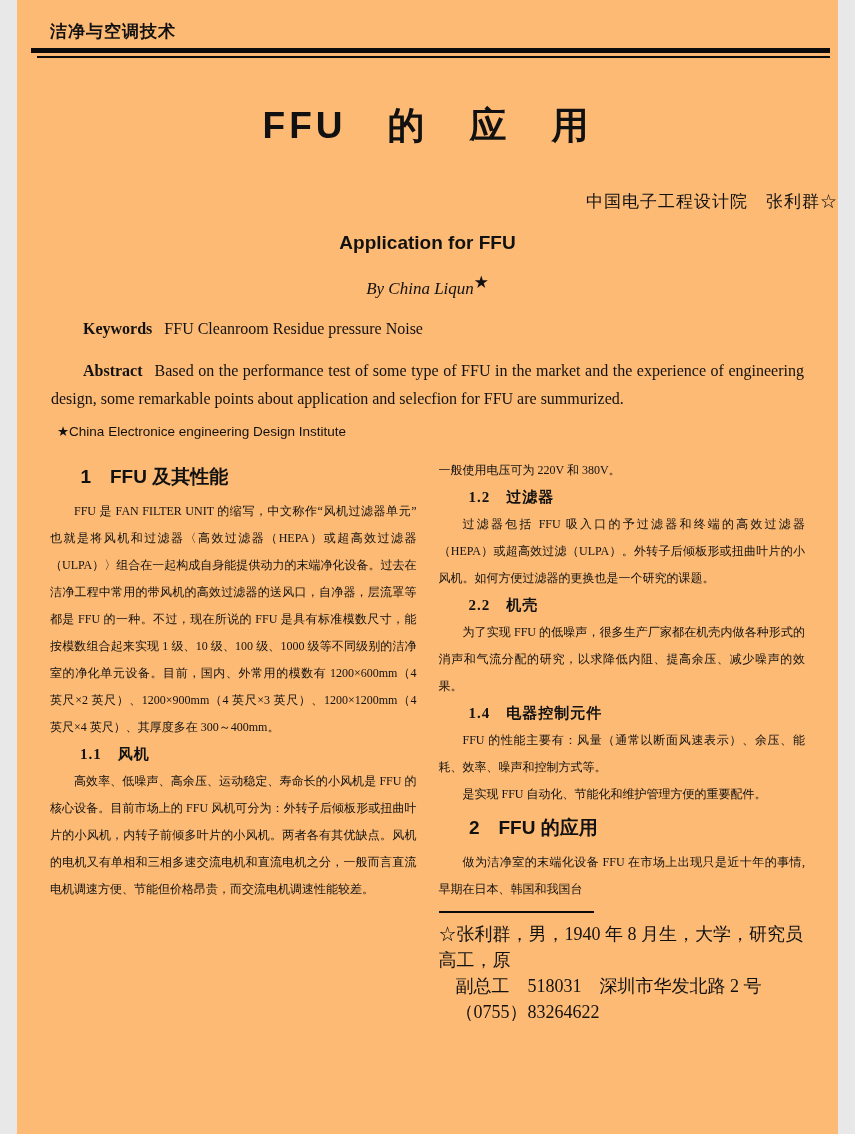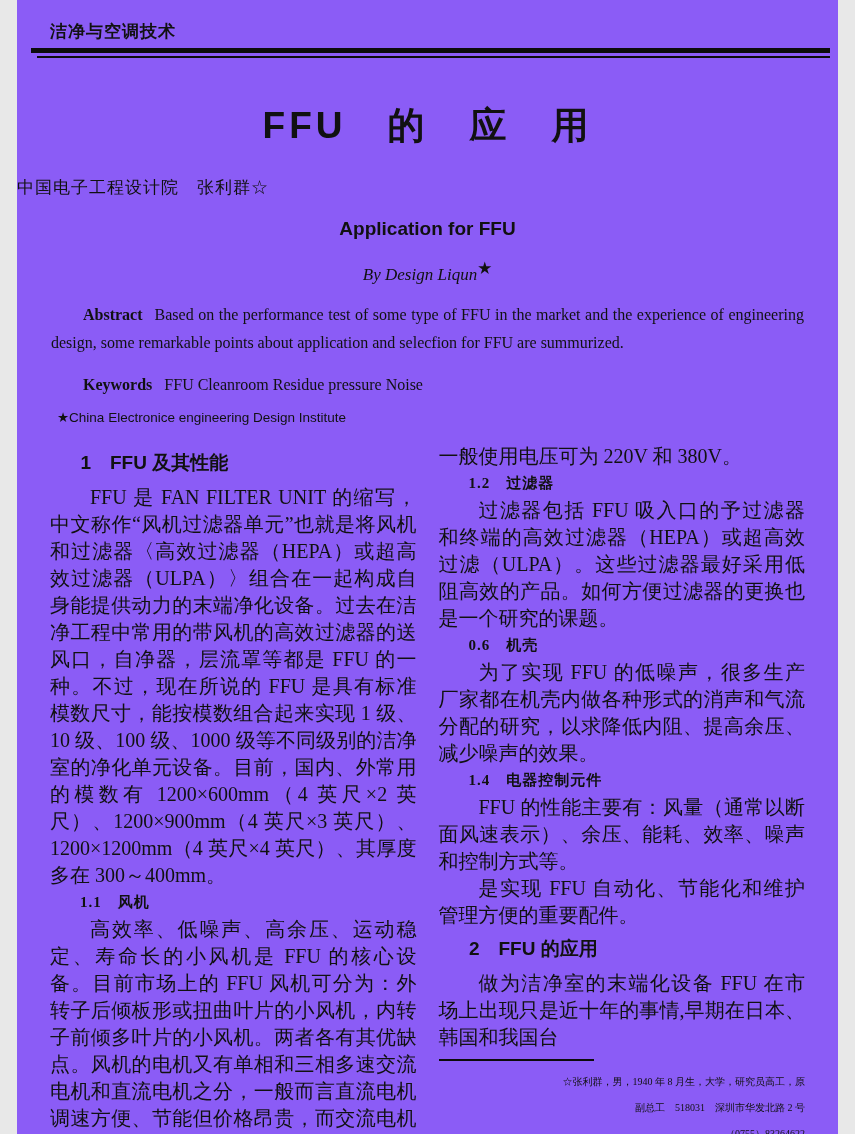--- a/index.html
+++ b/index.html
@@ -1,35 +1,35 @@
 <!DOCTYPE html>
 <html lang="zh"><head>
 <meta charset="utf-8">
 <style>
   html,body{margin:0;padding:0;background:#e8e8e8;}
   .page{
     width:821px;height:1134px;position:relative;margin:0 auto;
-    background:#8b5cf6;color:#111;overflow:hidden;
+    background:#fdba74;color:#111;overflow:hidden;
     font-family:"Liberation Serif","DejaVu Serif",serif;
   }
   
   .journal-header{
     padding:22px 0 0 33px;
     font-family:"Liberation Sans","DejaVu Sans",sans-serif;
     font-weight:bold;font-size:17px;line-height:20px;letter-spacing:1px;
   }
   .rule-thick{margin:6px 8px 0 14px;height:5px;background:#0c0c0c;}
   .rule-thin{margin:3px 8px 0 20px;height:2px;background:#0c0c0c;}
   
   .title{
     margin:44px 0 0 0;text-align:center;
     font-family:Liberation Sans, sans-serif;
     font-weight:bold;font-size:37px;line-height:48px;letter-spacing:4px;
   }
-  .byline{margin-top:26px;text-align:left;font-size:17px;line-height:24px;letter-spacing:1px;}
+  .byline{margin-top:40px;text-align:right;font-size:17px;line-height:24px;letter-spacing:1px;}
   
   .abs-block{margin:22px 34px 0 34px;}
   .cn-par{margin:0;font-size:16px;line-height:28px;text-align:justify;text-indent:2em;}
   .cn-label{font-weight:bold;margin-right:10px;letter-spacing:2px;}
   .kw-text{letter-spacing:.5px;}
   
   .en-title{
     margin:16px 0 0 0;text-align:center;
     font-family:"Liberation Sans","DejaVu Sans",sans-serif;
     font-weight:bold;font-size:19px;line-height:26px;
@@ -41,66 +41,66 @@
   .en-label{font-weight:bold;margin-right:12px;}
   .affil{margin:10px 0 16px 40px;font-family:"Liberation Sans","DejaVu Sans",sans-serif;font-size:13.5px;line-height:18px;}
   
   .columns{display:flex;gap:22px;margin:16px 33px 0 33px;}
   .col{flex:1;min-width:0;}
   .sec-head{
     margin:6px 0 8px 0;padding-left:1.6em;
     font-family:"Liberation Sans","DejaVu Sans",sans-serif;
     font-weight:bold;font-size:19px;line-height:27px;
   }
-  .par{margin:0;font-size:20px;line-height:27px;text-align:justify;text-indent:2em;}
+  .par{margin:0;font-size:12px;line-height:27px;text-align:justify;text-indent:2em;}
   .par.no-indent{text-indent:0;}
   .sub-head{margin:0;font-size:15px;line-height:27px;font-weight:bold;text-indent:2em;letter-spacing:1px;}
   
   .footnote{margin-top:8px;}
   .fn-rule{width:155px;height:2px;background:#0c0c0c;margin-bottom:8px;}
-  .fn-line{margin:0;font-size:10px;line-height:26px;text-align:right;}
+  .fn-line{margin:0;font-size:18px;line-height:26px;text-align:left;}
   .fn-cont{padding-left:17px;}
 </style>
 </head>
 <body>
 
 <div class="page">
 
   <div class="journal-header">
     <span>洁净与空调技术</span>
   </div>
   <div class="rule-thick"></div>
   <div class="rule-thin"></div>
 
   <div class="title">FFU　的　应　用</div>
   <div class="byline">中国电子工程设计院　张利群☆</div>
 
 
   <div class="en-title">Application for FFU</div>
-  <div class="en-byline"><span>By Design Liqun</span><sup>★</sup></div>
+  <div class="en-byline"><span>By China Liqun</span><sup>★</sup></div>
 
+  <p class="en-par"><span class="en-label">Keywords</span><span>FFU   Cleanroom   Residue pressure   Noise</span></p>
   <p class="en-par first"><span class="en-label">Abstract</span><span>Based on the performance test of some type of FFU in the market and the experience of engineering design, some remarkable points about application and selecfion for FFU are summurized.</span></p>
-  <p class="en-par"><span class="en-label">Keywords</span><span>FFU   Cleanroom   Residue pressure   Noise</span></p>
 
   <div class="affil">★China Electronice engineering Design Institute</div>
 
   <div class="columns">
 
     <div class="col">
       <div class="sec-head">1　FFU 及其性能</div>
       <p class="par">FFU 是 FAN FILTER UNIT 的缩写，中文称作“风机过滤器单元”也就是将风机和过滤器〈高效过滤器（HEPA）或超高效过滤器（ULPA）〉组合在一起构成自身能提供动力的末端净化设备。过去在洁净工程中常用的带风机的高效过滤器的送风口，自净器，层流罩等都是 FFU 的一种。不过，现在所说的 FFU 是具有标准模数尺寸，能按模数组合起来实现 1 级、10 级、100 级、1000 级等不同级别的洁净室的净化单元设备。目前，国内、外常用的模数有 1200×600mm（4 英尺×2 英尺）、1200×900mm（4 英尺×3 英尺）、1200×1200mm（4 英尺×4 英尺）、其厚度多在 300～400mm。</p>
       <p class="sub-head">1.1　风机</p>
       <p class="par">高效率、低噪声、高余压、运动稳定、寿命长的小风机是 FFU 的核心设备。目前市场上的 FFU 风机可分为：外转子后倾板形或扭曲叶片的小风机，内转子前倾多叶片的小风机。两者各有其优缺点。风机的电机又有单相和三相多速交流电机和直流电机之分，一般而言直流电机调速方便、节能但价格昂贵，而交流电机调速性能较差。</p>
     </div>
 
     <div class="col">
       <p class="par no-indent">一般使用电压可为 220V 和 380V。</p>
       <p class="sub-head">1.2　过滤器</p>
-      <p class="par">过滤器包括 FFU 吸入口的予过滤器和终端的高效过滤器（HEPA）或超高效过滤（ULPA）。这些过滤器最好采用低阻高效的产品。如何方便过滤器的更换也是一个研究的课题。</p>
-      <p class="sub-head">0.6　机壳</p>
+      <p class="par">过滤器包括 FFU 吸入口的予过滤器和终端的高效过滤器（HEPA）或超高效过滤（ULPA）。外转子后倾板形或扭曲叶片的小风机。如何方便过滤器的更换也是一个研究的课题。</p>
+      <p class="sub-head">2.2　机壳</p>
       <p class="par">为了实现 FFU 的低噪声，很多生产厂家都在机壳内做各种形式的消声和气流分配的研究，以求降低内阻、提高余压、减少噪声的效果。</p>
       <p class="sub-head">1.4　电器控制元件</p>
       <p class="par">FFU 的性能主要有：风量（通常以断面风速表示）、余压、能耗、效率、噪声和控制方式等。</p>
       <p class="par">是实现 FFU 自动化、节能化和维护管理方便的重要配件。</p>
       <div class="sec-head">2　FFU 的应用</div>
       <p class="par">做为洁净室的末端化设备 FFU 在市场上出现只是近十年的事情,早期在日本、韩国和我国台</p>
 
       <div class="footnote">
         <div class="fn-rule"></div>
         <p class="fn-line">☆张利群，男，1940 年 8 月生，大学，研究员高工，原</p>

